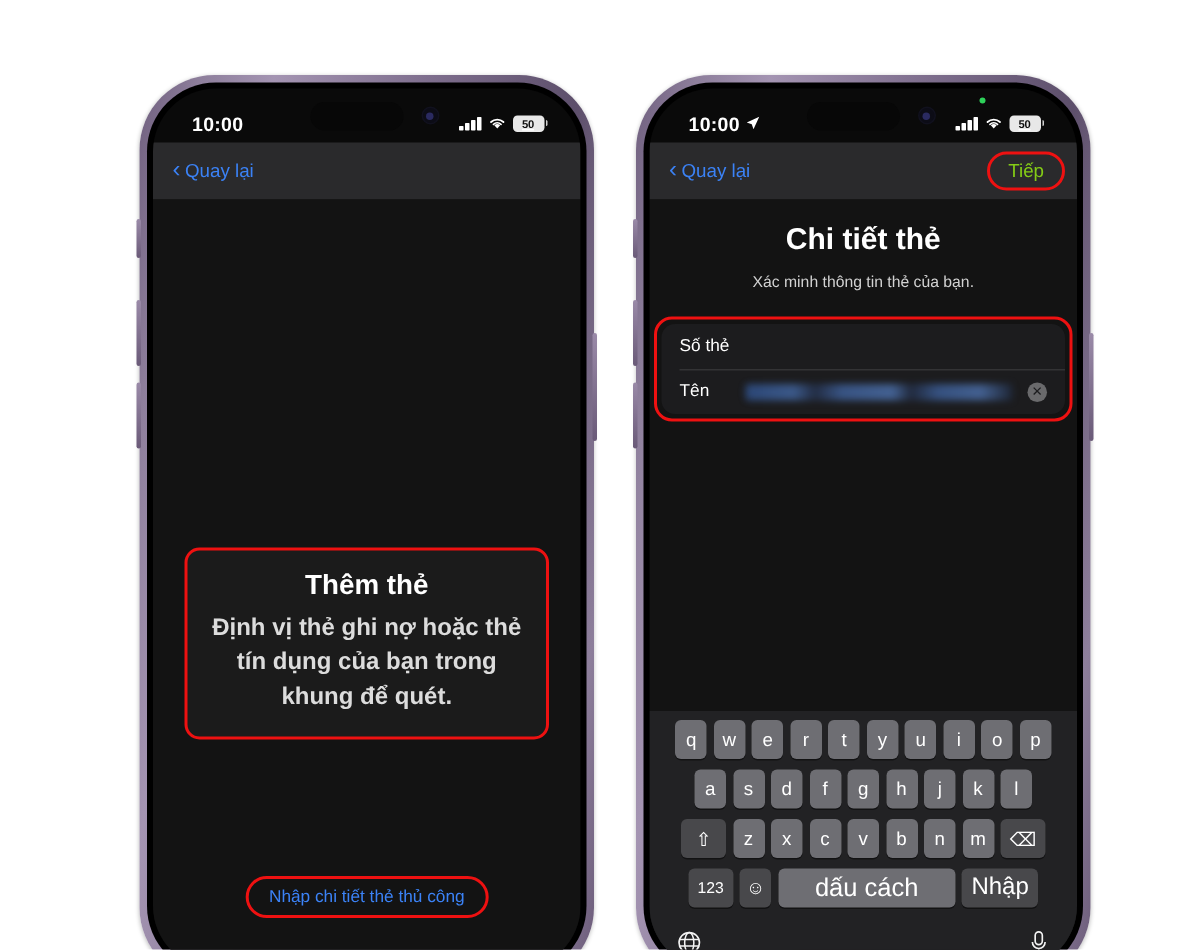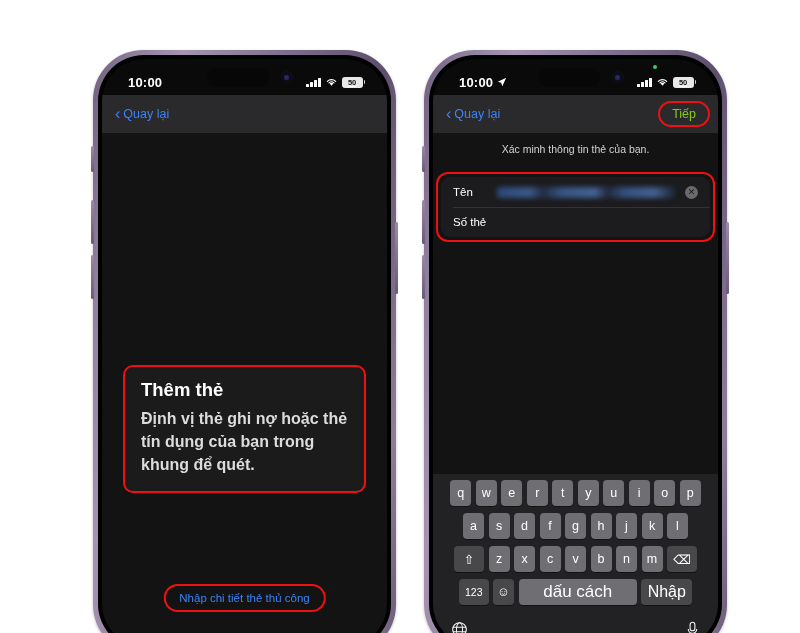--- a/index.html
+++ b/index.html
@@ -128,21 +128,21 @@
   .hl { position: absolute; border: 2px solid #ee1111; border-radius: 10px; pointer-events: none; }
 
   
   .p1-body { position: absolute; top: 74px; left: 0; right: 0; bottom: 0; background: #131313; }
   .scan-card {
     position: absolute; left: 21px; right: 21px; top: 232px;
     background: #1b1b1b;
     border: 2px solid #ee1111;
     border-radius: 10px;
     padding: 12px 16px 14px;
-    text-align: left;
+    text-align: center;
   }
   .scan-title { color: #fff; font-size: 18.5px; font-weight: bold; margin-bottom: 6px; }
   .scan-sub { color: #dcdcdc; font-size: 16px; line-height: 1.45; font-weight: bold; }
 
   .manual-btn {
     position: absolute; left: 50%; transform: translateX(-50%);
     bottom: 34px;
     color: #3b82f6; font-size: 11.5px;
     padding: 6px 14px;
     border: 2px solid #ee1111; border-radius: 16px;
@@ -320,31 +320,32 @@
             <span class="chev">‹</span>
             <span>Quay lại</span>
           </div>
           <div style="position:relative">
             <div class="nav-next">Tiếp</div>
             <div class="hl" style="top:-3px;left:-5px;right:-5px;bottom:-3px;border-radius:16px"></div>
           </div>
         </div>
 
         <div class="p2-body">
+          <div class="p2-title">Chi tiết thẻ</div>
           <div class="p2-sub">Xác minh thông tin thẻ của bạn.</div>
 
           <div class="form-wrap">
             <div class="form-card">
+              <div class="frow">
+                <div class="flabel" style="width:auto">Số thẻ</div>
+              </div>
               <div class="frow">
                 <div class="flabel">Tên</div>
                 <div class="fvalue-blur"></div>
                 <div class="clear-x">✕</div>
-              </div>
-              <div class="frow">
-                <div class="flabel" style="width:auto">Số thẻ</div>
               </div>
             </div>
             <div class="hl form-hl"></div>
           </div>
 
           <div class="keyboard">
             <div class="krow" id="krow1">
                 <div class="key">q</div>
                 <div class="key">w</div>
                 <div class="key">e</div>

